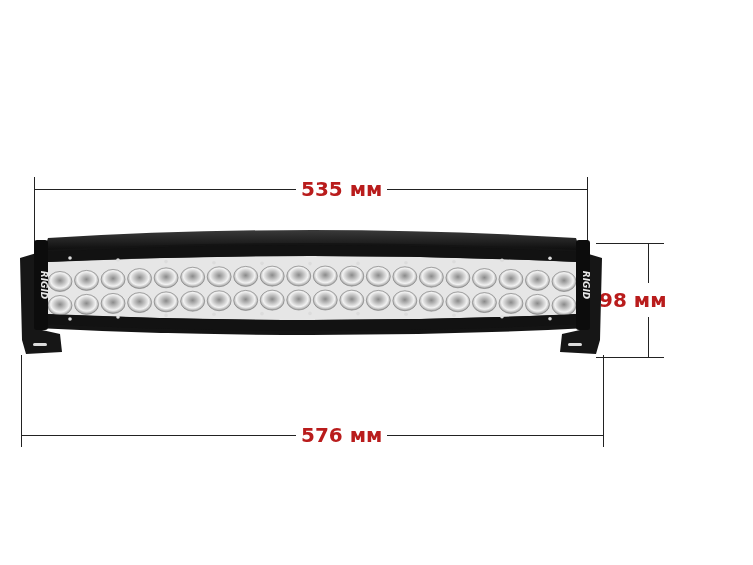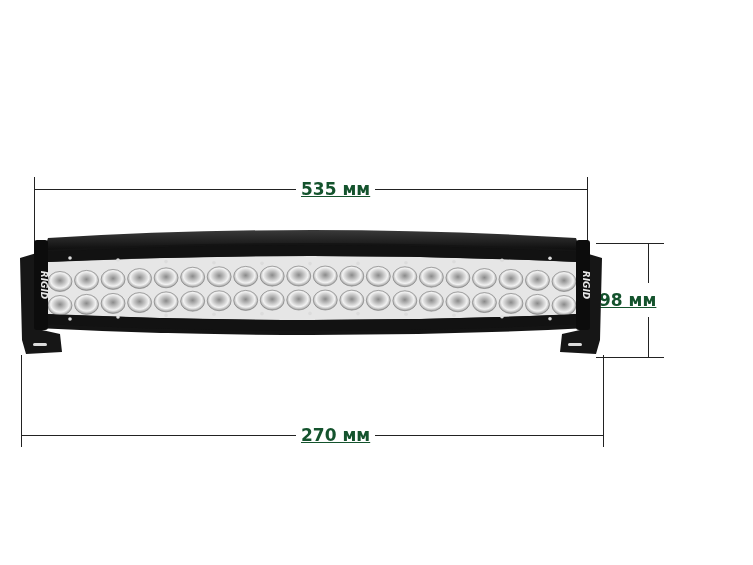--- a/index.html
+++ b/index.html
@@ -1,32 +1,32 @@
 <!DOCTYPE html>
 <html><head>
 <meta charset="utf-8">
 <style>
   html, body { margin:0; padding:0; background:#ffffff; }
   body { width:753px; height:565px; position:relative; overflow:hidden; font-family:"DejaVu Sans", sans-serif; }
   .line { position:absolute; background:#222; }
-  .label { position:absolute; font-weight:bold; color:#14532d; font-size:17px; background:#fff; padding:0 5px; white-space:nowrap; line-height:20px;text-decoration:underline; }
+  .label { position:absolute; font-weight:bold; color:#b91c1c; font-size:20px; background:#fff; padding:0 5px; white-space:nowrap; line-height:20px; }
   svg { position:absolute; left:0; top:0; }
 </style>
 </head>
 <body>
 
 <div class="line" style="left:34px;top:177px;width:1px;height:66px;"></div>
 <div class="line" style="left:587px;top:177px;width:1px;height:66px;"></div>
 <div class="line" style="left:34px;top:189px;width:553px;height:1px;"></div>
 <div class="label" style="left:296px;top:179px;">535 мм</div>
 
 <div class="line" style="left:21px;top:355px;width:1px;height:92px;"></div>
 <div class="line" style="left:603px;top:355px;width:1px;height:92px;"></div>
 <div class="line" style="left:21px;top:435px;width:582px;height:1px;"></div>
-<div class="label" style="left:296px;top:425px;">270 мм</div>
+<div class="label" style="left:296px;top:425px;">576 мм</div>
 
 <div class="line" style="left:596px;top:243px;width:68px;height:1px;"></div>
 <div class="line" style="left:596px;top:357px;width:68px;height:1px;"></div>
 <div class="line" style="left:648px;top:243px;width:1px;height:40px;"></div>
 <div class="line" style="left:648px;top:317px;width:1px;height:40px;"></div>
 <div class="label" style="left:594px;top:290px;">98 мм</div>
 
 <svg width="753" height="565" viewBox="0 0 753 565">
   <defs>
     <radialGradient id="led" cx="50%" cy="45%" r="55%">

